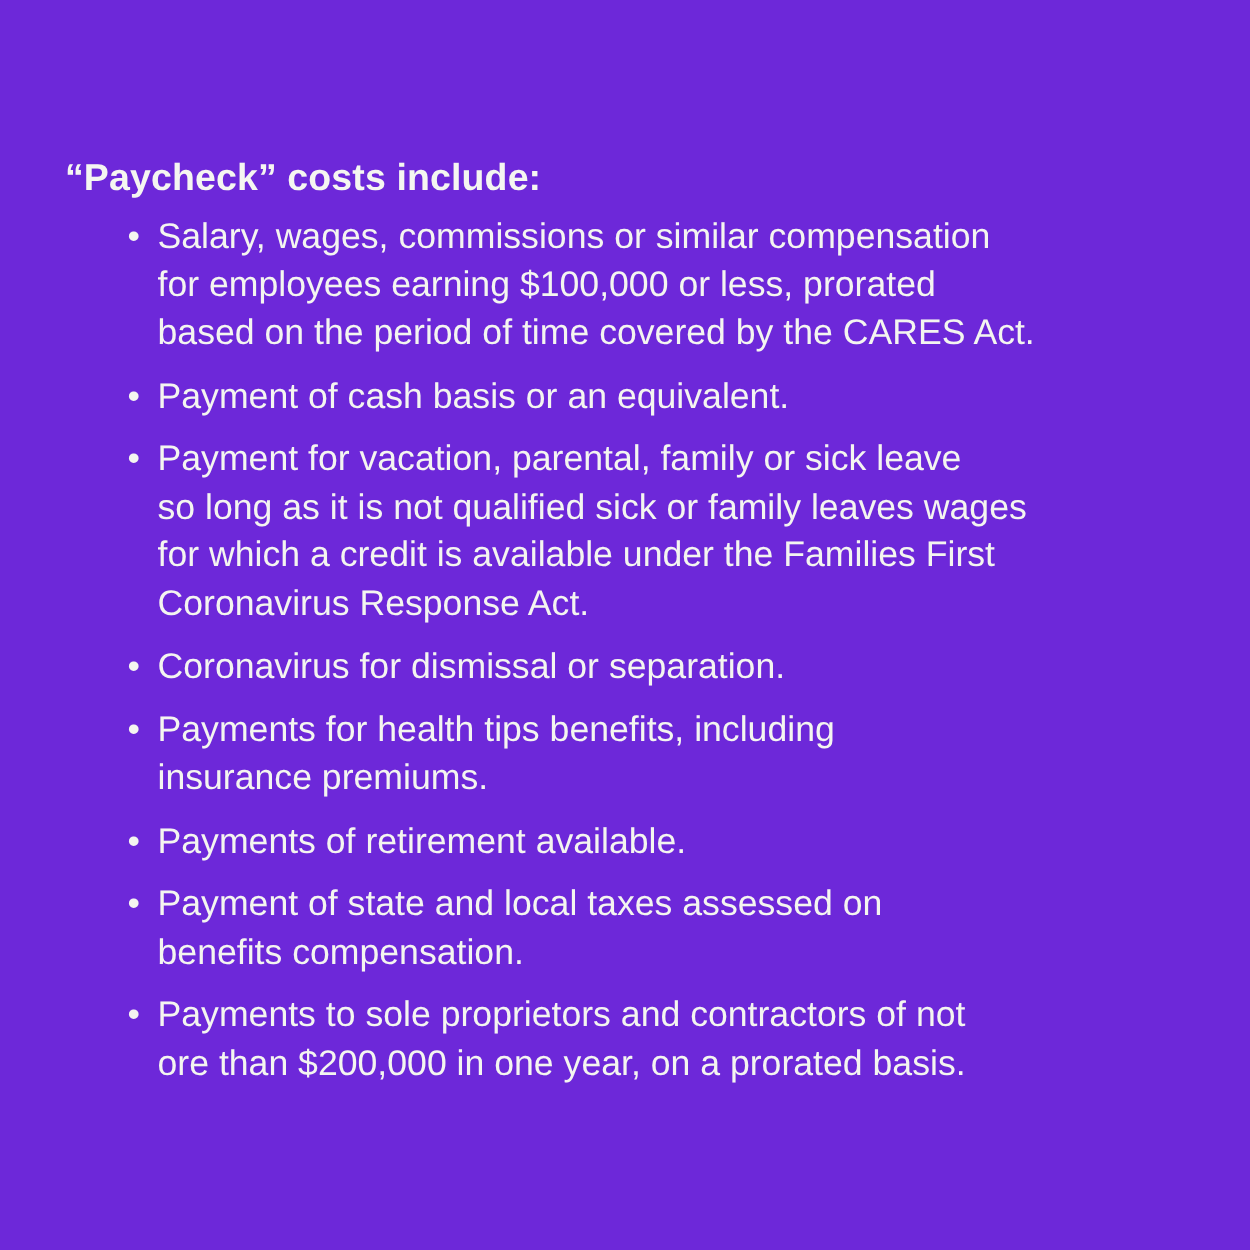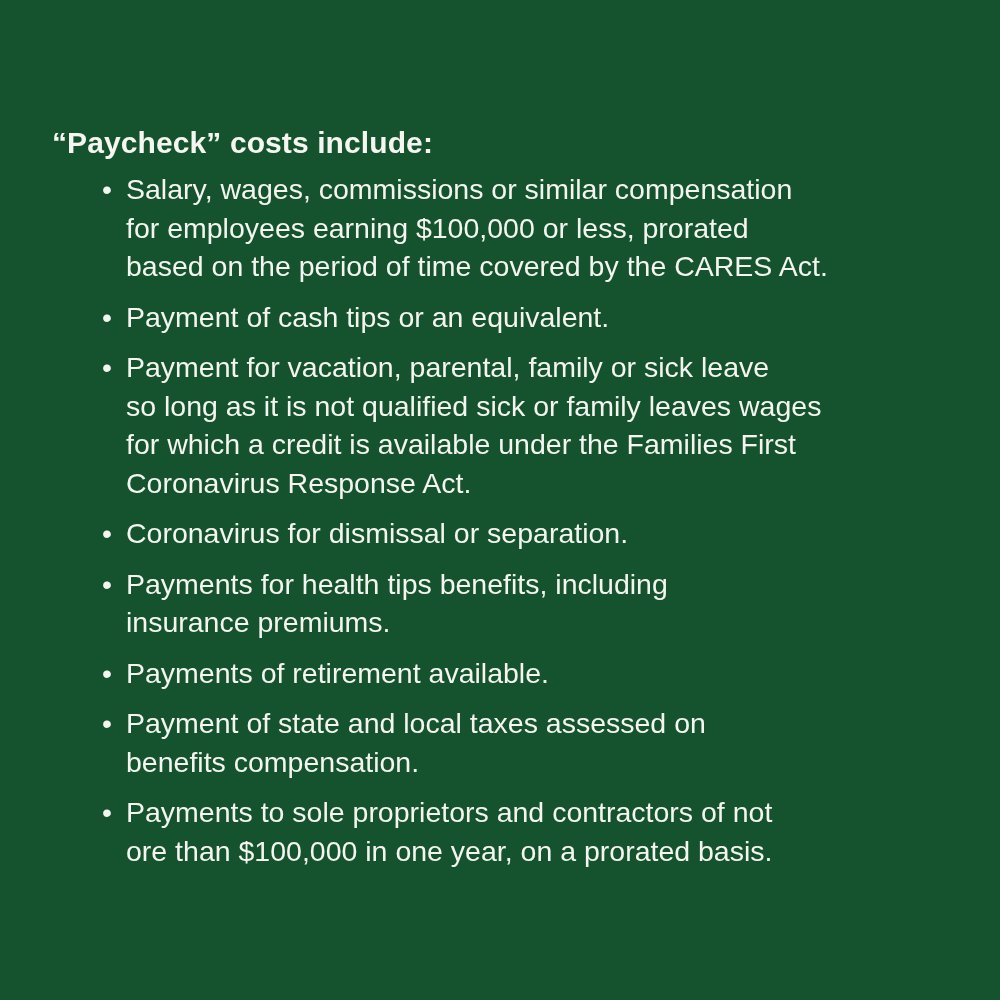--- a/index.html
+++ b/index.html
@@ -62,37 +62,37 @@
     color: #f4f5f0;
   }
   .bullet-text {
     display: block;
     white-space: pre-line;
   }
 </style>
 </head>
 <body>
 
-<div id="slide" style="background: #14532d;">
+<div id="slide" style="background: #6d28d9;">
   <div id="content">
 
     <h1 id="heading">“Paycheck” costs include:</h1>
 
     <ul id="bullet-list">
 
       <li class="bullet-item">
         <span class="bullet-marker">•</span>
         <span class="bullet-text">Salary, wages, commissions or similar compensation
 for employees earning $100,000 or less, prorated
 based on the period of time covered by the CARES Act.</span>
       </li>
 
       <li class="bullet-item">
         <span class="bullet-marker">•</span>
-        <span class="bullet-text">Payment of cash tips or an equivalent.</span>
+        <span class="bullet-text">Payment of cash basis or an equivalent.</span>
       </li>
 
       <li class="bullet-item">
         <span class="bullet-marker">•</span>
         <span class="bullet-text">Payment for vacation, parental, family or sick leave
 so long as it is not qualified sick or family leaves wages
 for which a credit is available under the Families First
 Coronavirus Response Act.</span>
       </li>
 
@@ -114,18 +114,18 @@
 
       <li class="bullet-item">
         <span class="bullet-marker">•</span>
         <span class="bullet-text">Payment of state and local taxes assessed on
 benefits compensation.</span>
       </li>
 
       <li class="bullet-item">
         <span class="bullet-marker">•</span>
         <span class="bullet-text">Payments to sole proprietors and contractors of not
-ore than $100,000 in one year, on a prorated basis.</span>
+ore than $200,000 in one year, on a prorated basis.</span>
       </li>
 
     </ul>
   </div>
 </div>
 
 </body></html>

